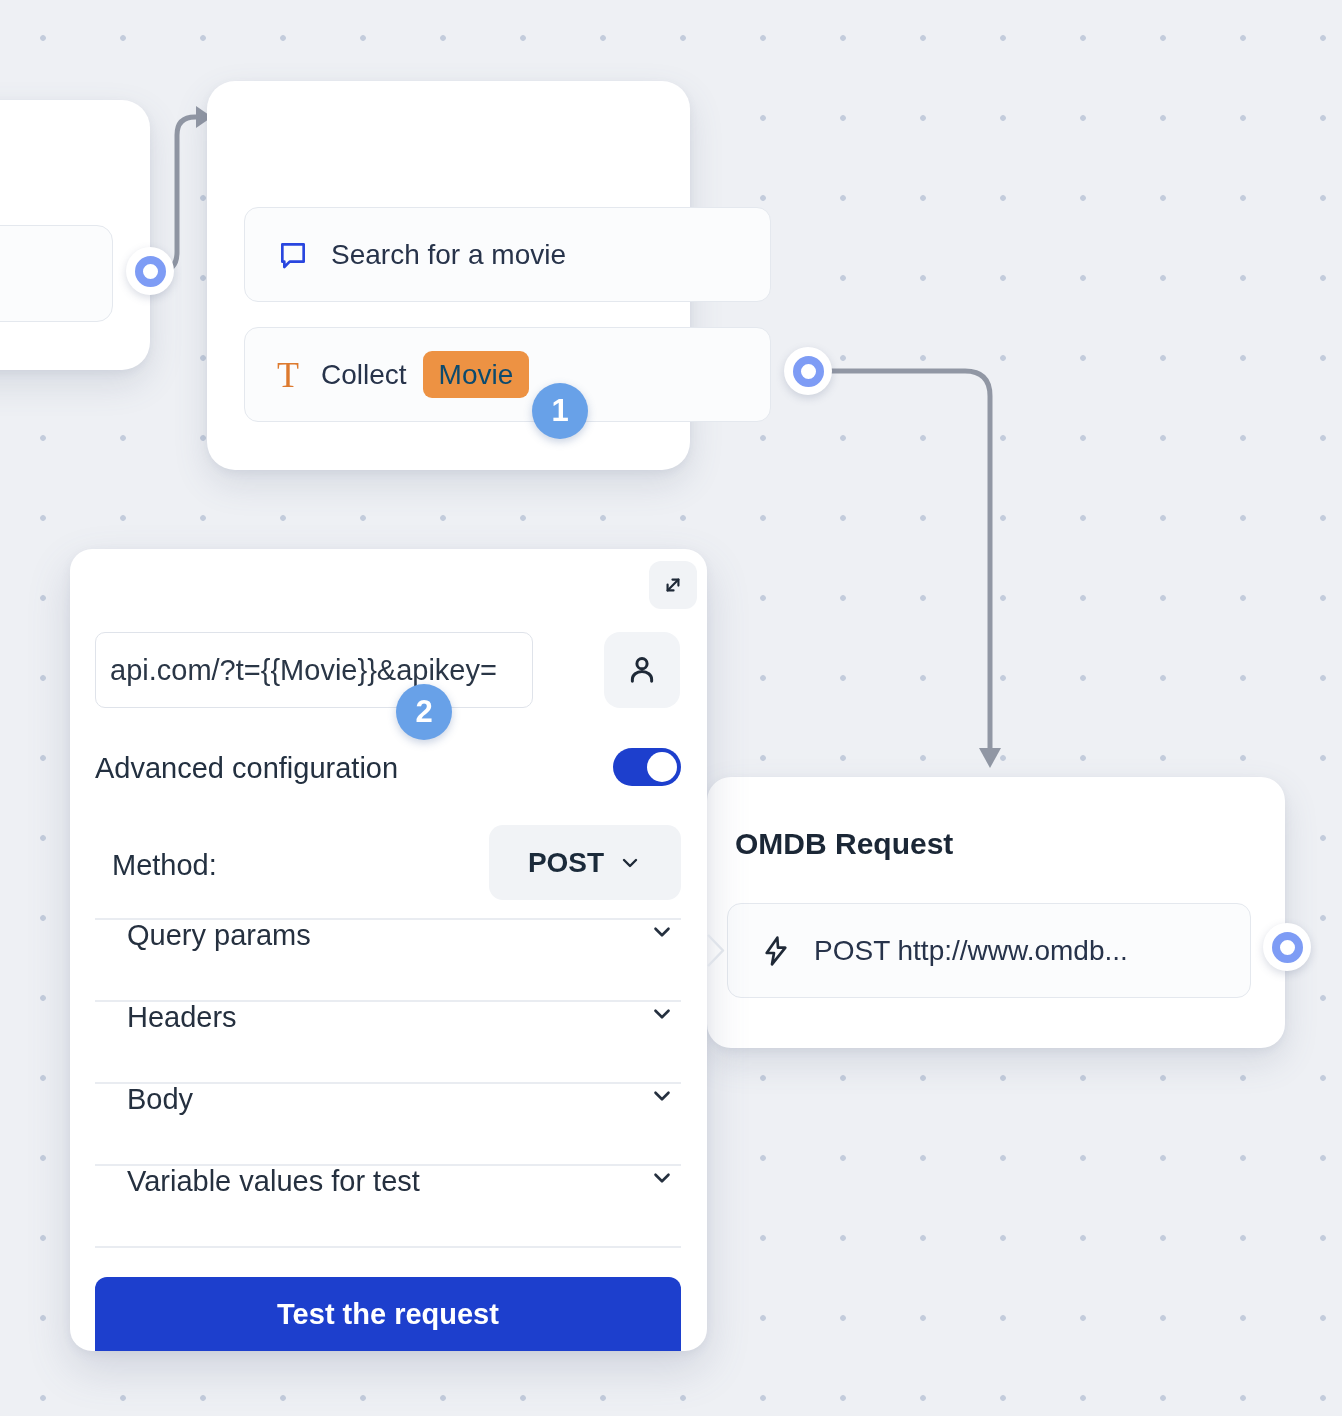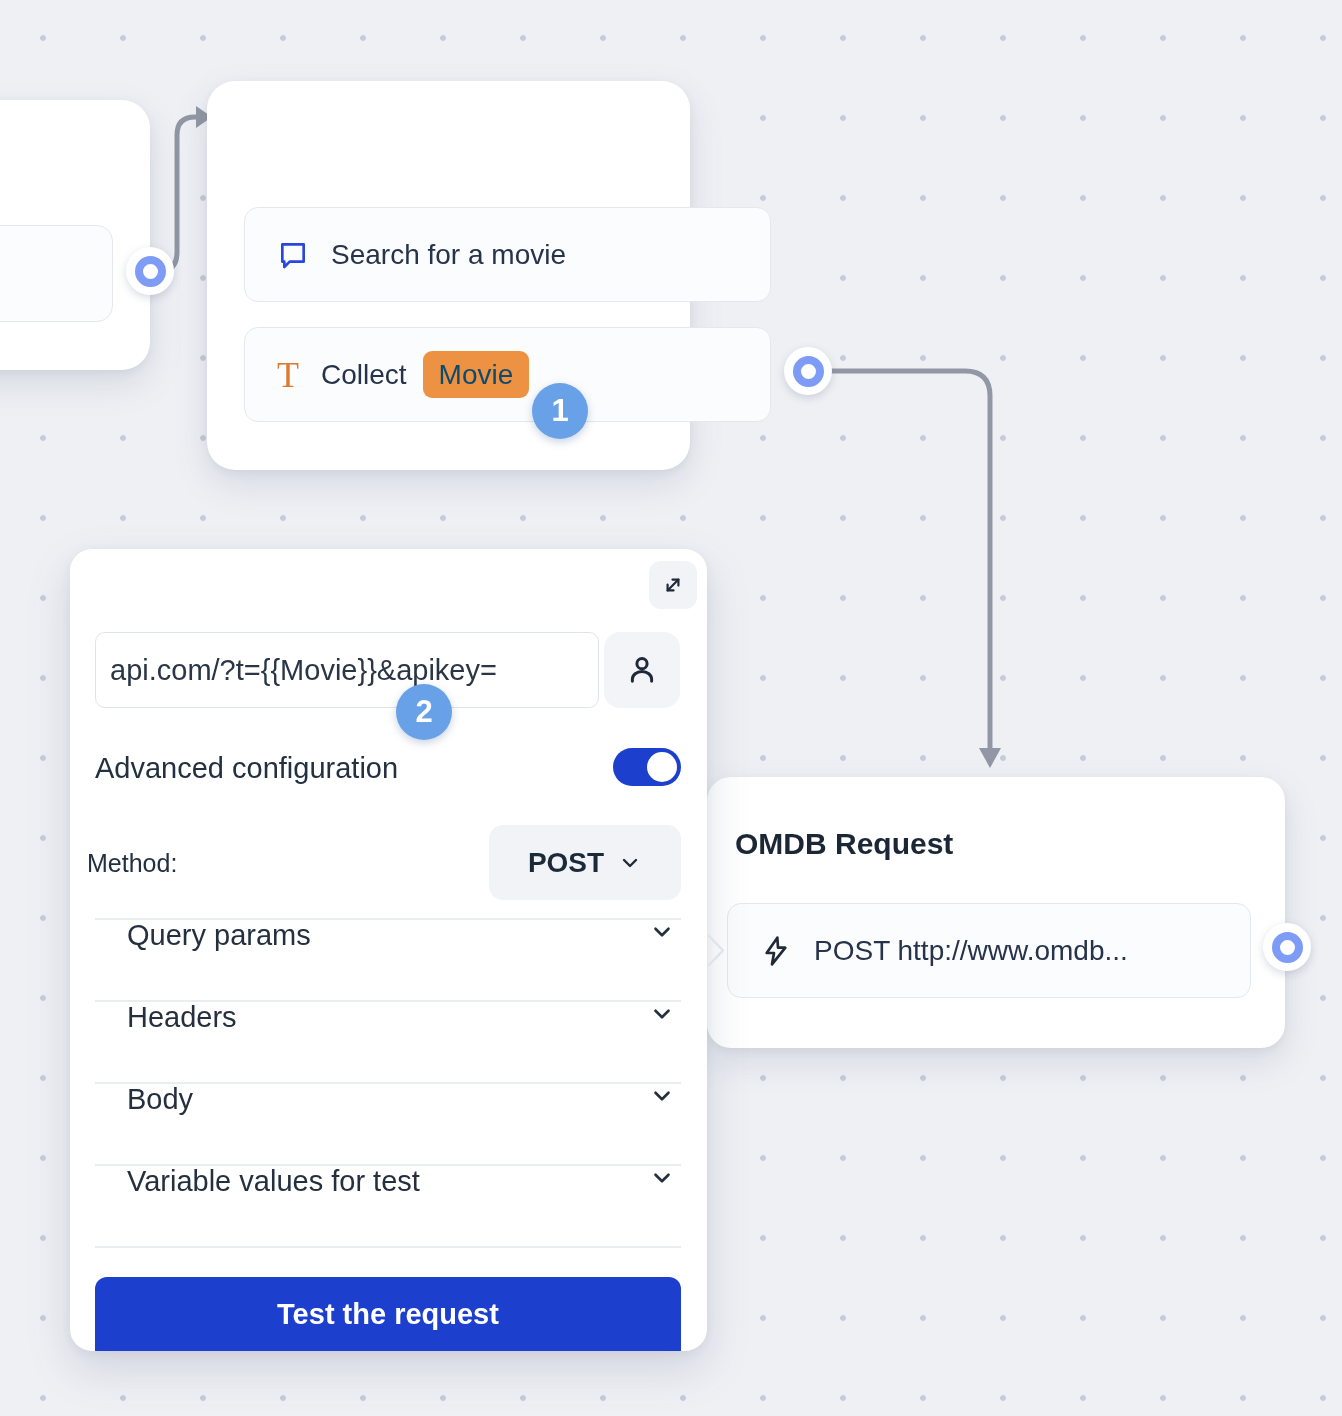--- a/index.html
+++ b/index.html
@@ -44,33 +44,33 @@
     position:absolute;left:70px;top:549px;width:637px;height:802px;background:#ffffff;
     border-radius:22px;box-shadow:0 18px 44px rgba(88,102,133,.20),0 3px 10px rgba(88,102,133,.08);
     z-index:30;
   }
   .sq-btn{
     position:absolute;background:#f1f3f6;border:none;border-radius:14px;
     display:flex;align-items:center;justify-content:center;cursor:pointer;padding:0;
   }
   #expand-btn{left:579px;top:12px;width:48px;height:48px;border-radius:12px;}
   #url-input-wrap{
-    position:absolute;left:25px;top:83px;width:504px;height:76px;border:1.5px solid #dfe3ea;
+    position:absolute;left:25px;top:83px;width:438px;height:76px;border:1.5px solid #dfe3ea;
     border-radius:10px;box-sizing:border-box;background:#ffffff;display:flex;align-items:center;
     overflow:hidden;padding-left:28px;
   }
   #url-input-wrap span{font-size:29px;color:#2a3646;white-space:nowrap;margin-left:-14px;}
   #person-btn{left:534px;top:83px;width:76px;height:76px;border-radius:16px;background:#f2f4f7;}
   #adv-label{position:absolute;left:25px;top:203px;font-size:29px;color:#233040;}
   #adv-toggle{
     position:absolute;left:543px;top:199px;width:68px;height:38px;border-radius:19px;
     background:#1d3fcd;cursor:pointer;
   }
   #adv-toggle .knob{position:absolute;right:4px;top:4px;width:30px;height:30px;border-radius:50%;background:#ffffff;}
-  #method-label{position:absolute;left:17px;top:300px;font-size:25px;color:#233040;}
+  #method-label{position:absolute;left:42px;top:300px;font-size:29px;color:#233040;}
   #method-btn{left:419px;top:276px;width:192px;height:75px;font-size:28px;font-weight:700;color:#1b2a3a;gap:14px;}
   .divider{position:absolute;left:25px;width:586px;height:1.5px;background:#e9ecf1;}
   .section-row{
     position:absolute;left:25px;width:586px;height:80px;display:flex;align-items:flex-start;
     cursor:pointer;
   }
   .section-row .label{margin-left:32px;font-size:29px;color:#25303f;flex:1;}
   .section-row .chev{margin-right:6px;display:flex;align-items:center;}
   #test-btn{
     position:absolute;left:25px;top:728px;width:586px;height:74px;background:#1d3fcd;border:none;

